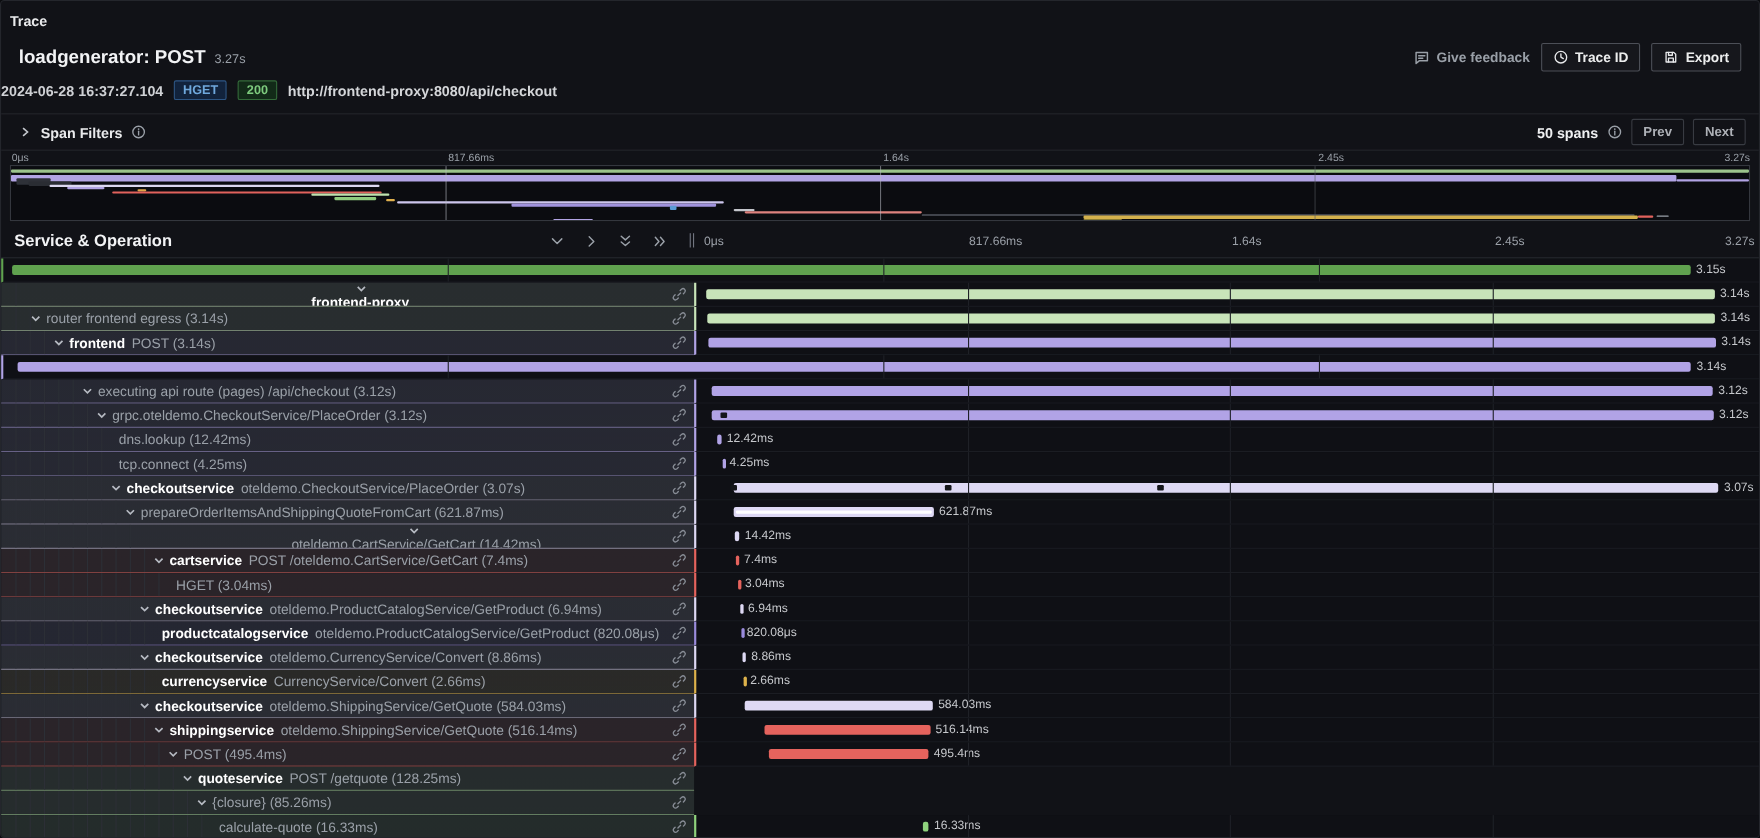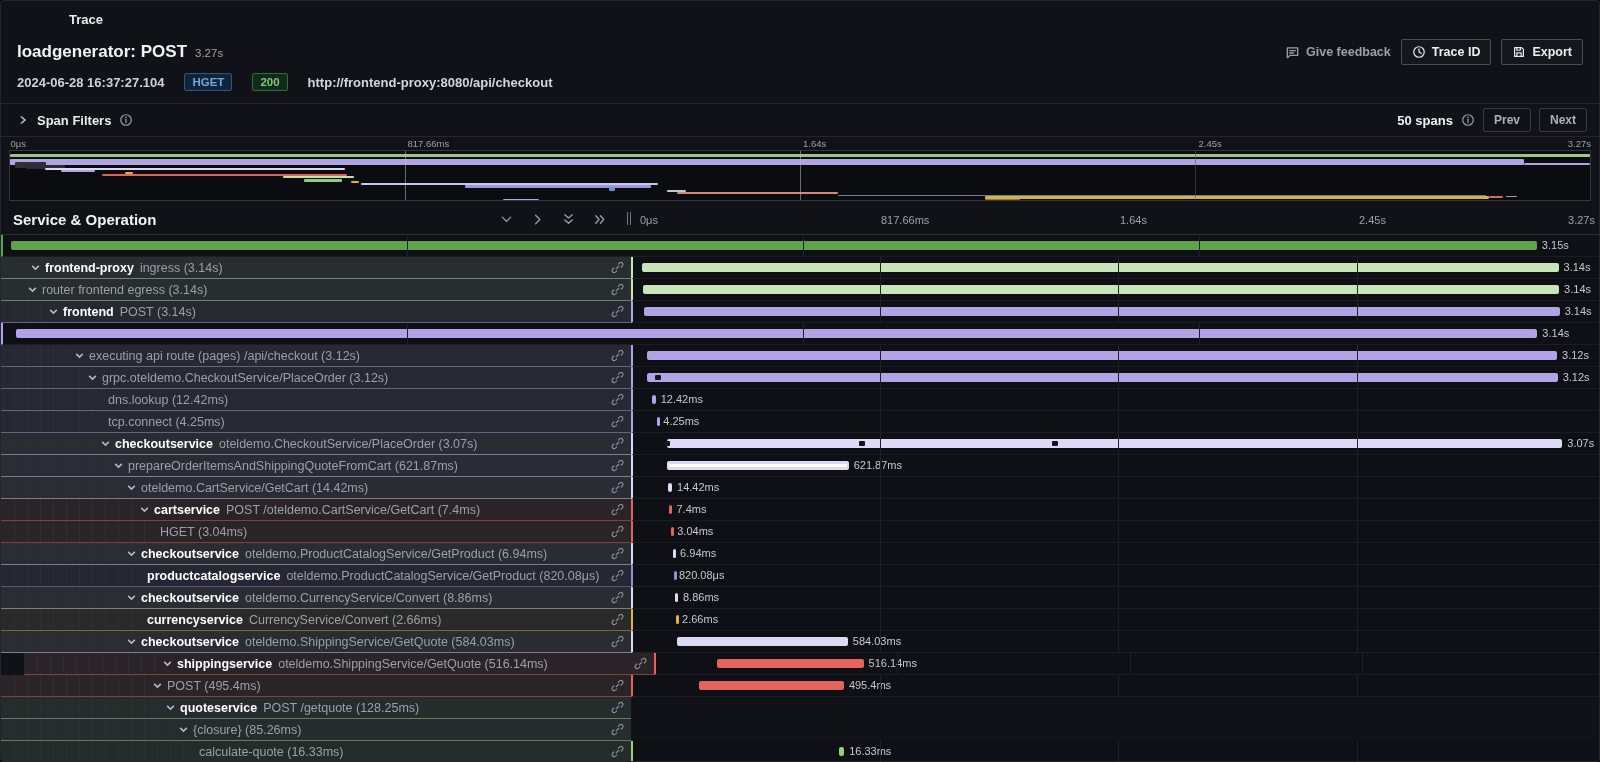--- a/index.html
+++ b/index.html
@@ -2,35 +2,35 @@
 <html><head>
 <meta charset="utf-8">
 <style>
   * { box-sizing: border-box; margin: 0; padding: 0; }
   html,body { background:#0b0c0f; }
   body { font-family:"Liberation Sans", sans-serif; }
   .app { position:relative; width:1600px; height:762px; background:#111217; color:#d8dadd;
          border:1px solid #24262c; border-radius:4px; overflow:hidden; }
 
   
-  .topbar { height:36px; display:flex; align-items:center; padding:0 24px;margin-left:44px; }
+  .topbar { height:36px; display:flex; align-items:center; padding:0 8px; }
   .topbar .crumb { font-size:13px; font-weight:bold; color:#e9eaec; }
 
   
   .title-row { height:30px; display:flex; align-items:center; padding:0 16px; justify-content:space-between; }
   .title-left { display:flex; align-items:baseline; gap:8px; }
   .page-title { font-size:17px; font-weight:bold; color:#f2f3f5; }
   .total-dur { font-size:11.5px; color:#9aa0a8; }
   .title-actions { display:flex; align-items:center; gap:10px; }
   .ghost-btn { display:flex; align-items:center; gap:6px; color:#9aa0a8; font-size:12.5px; font-weight:bold; cursor:pointer; }
   .outline-btn { display:flex; align-items:center; gap:6px; height:26px; padding:0 10px; border:1px solid #4c4f57;
                  border-radius:2px; background:#16171c; color:#eceded; font-size:12.5px; font-weight:bold; cursor:pointer; }
 
   
-  .meta-row { height:26px; display:flex; align-items:center; gap:20px; padding:0 16px; margin-top:2px; }
+  .meta-row { height:26px; display:flex; align-items:center; gap:10px; padding:0 0; margin-top:2px; }
   .timestamp { font-size:13px; font-weight:bold; color:#cfd1d5; }
   .badge { font-size:11.5px; font-weight:bold; padding:2px 7px; border-radius:2px; border:1px solid; }
   .badge.method { color:#6fa8dc; border-color:#2e5684; background:#12233c; }
   .badge.status { color:#7ecb7e; border-color:#346b3a; background:#122a18; }
   .url { font-size:13px; font-weight:bold; color:#d4d6d9; }
 
   
   .filters-row { margin-top:8px; height:34px; border-top:1px solid #23252b; border-bottom:1px solid #23252b;
                  display:flex; align-items:center; justify-content:space-between; padding:0 12px 0 16px; }
   .filters-left { display:flex; align-items:center; gap:8px; }
@@ -232,21 +232,21 @@
         <div class="bar" style="left: 0%; width: 96.3303%; background: rgb(96, 162, 79);"></div>
         <span class="durlabel" style="left: calc(96.3303% + 5px);">3.15s</span>
       <div class="gl" style="left: 25%;"></div>
             <div class="gl" style="left: 50%;"></div>
             <div class="gl" style="left: 75%;"></div>
           </div>
     </div>
   </div>
 
   <div class="row">
-    <div class="name-cell" style="padding-left: 29px; background: linear-gradient(rgba(200, 228, 185, 0.07), rgba(200, 228, 185, 0.07)), rgb(28, 31, 37); border-bottom: 1px solid rgba(200, 228, 185, 0.467);">
+    <div class="name-cell" style="padding-left: 29px; background: linear-gradient(rgba(200, 228, 185, 0.07), rgba(200, 228, 185, 0.07)), rgb(28, 31, 37); border-bottom: 1px solid rgba(200, 228, 185, 0.467); flex-direction: column;">
       <svg class="chev" width="11" height="11" viewBox="0 0 10 10">
             <polyline points="2,3.5 5,6.5 8,3.5"></polyline>
           </svg>
       <span class="svc">frontend-proxy</span>
       <span class="op">ingress (3.14s)</span>
       <svg class="link-icon" width="15" height="15" viewBox="0 0 16 16">
         <path d="M6.7 9.3l2.6-2.6"></path>
         <path d="M8.9 4.4l1.3-1.3a2.2 2.2 0 0 1 3.1 3.1l-1.3 1.3"></path>
         <path d="M7.1 11.6l-1.3 1.3a2.2 2.2 0 0 1-3.1-3.1l1.3-1.3"></path>
       </svg>
@@ -506,21 +506,21 @@
             </div>
         <span class="durlabel" style="left: calc(21.7697% + 5px);">621.87ms</span>
       <div class="gl" style="left: 25%;"></div>
             <div class="gl" style="left: 50%;"></div>
             <div class="gl" style="left: 75%;"></div>
           </div>
     </div>
   </div>
 
   <div class="row">
-    <div class="name-cell" style="padding-left: 125px; background: linear-gradient(rgba(222, 217, 244, 0.07), rgba(222, 217, 244, 0.07)), rgb(28, 31, 37); border-bottom: 1px solid rgba(222, 217, 244, 0.467);">
+    <div class="name-cell" style="padding-left: 125px; background: linear-gradient(rgba(222, 217, 244, 0.07), rgba(222, 217, 244, 0.07)), rgb(28, 31, 37); border-bottom: 1px solid rgba(222, 217, 244, 0.467); flex-direction: column;">
       <svg class="chev" width="11" height="11" viewBox="0 0 10 10">
             <polyline points="2,3.5 5,6.5 8,3.5"></polyline>
           </svg>
 
       <span class="op">oteldemo.CartService/GetCart (14.42ms)</span>
       <svg class="link-icon" width="15" height="15" viewBox="0 0 16 16">
         <path d="M6.7 9.3l2.6-2.6"></path>
         <path d="M8.9 4.4l1.3-1.3a2.2 2.2 0 0 1 3.1 3.1l-1.3 1.3"></path>
         <path d="M7.1 11.6l-1.3 1.3a2.2 2.2 0 0 1-3.1-3.1l1.3-1.3"></path>
       </svg>
@@ -768,21 +768,21 @@
         <div class="bar" style="left: 3.82263%; width: 17.8602%; background: rgb(222, 217, 244);"></div>
         <span class="durlabel" style="left: calc(21.6829% + 5px);">584.03ms</span>
       <div class="gl" style="left: 25%;"></div>
             <div class="gl" style="left: 50%;"></div>
             <div class="gl" style="left: 75%;"></div>
           </div>
     </div>
   </div>
 
   <div class="row">
-    <div class="name-cell" style="padding-left: 138px; background: linear-gradient(rgba(229, 99, 93, 0.07), rgba(229, 99, 93, 0.07)), rgb(28, 31, 37); border-bottom: 1px solid rgba(229, 99, 93, 0.467); margin-left: 23px;">
+    <div class="name-cell" style="padding-left: 138px; background: linear-gradient(rgba(229, 99, 93, 0.07), rgba(229, 99, 93, 0.07)), rgb(28, 31, 37); border-bottom: 1px solid rgba(229, 99, 93, 0.467);">
       <svg class="chev" width="11" height="11" viewBox="0 0 10 10">
             <polyline points="2,3.5 5,6.5 8,3.5"></polyline>
           </svg>
       <span class="svc">shippingservice</span>
       <span class="op">oteldemo.ShippingService/GetQuote (516.14ms)</span>
       <svg class="link-icon" width="15" height="15" viewBox="0 0 16 16">
         <path d="M6.7 9.3l2.6-2.6"></path>
         <path d="M8.9 4.4l1.3-1.3a2.2 2.2 0 0 1 3.1 3.1l-1.3 1.3"></path>
         <path d="M7.1 11.6l-1.3 1.3a2.2 2.2 0 0 1-3.1-3.1l1.3-1.3"></path>
       </svg>

